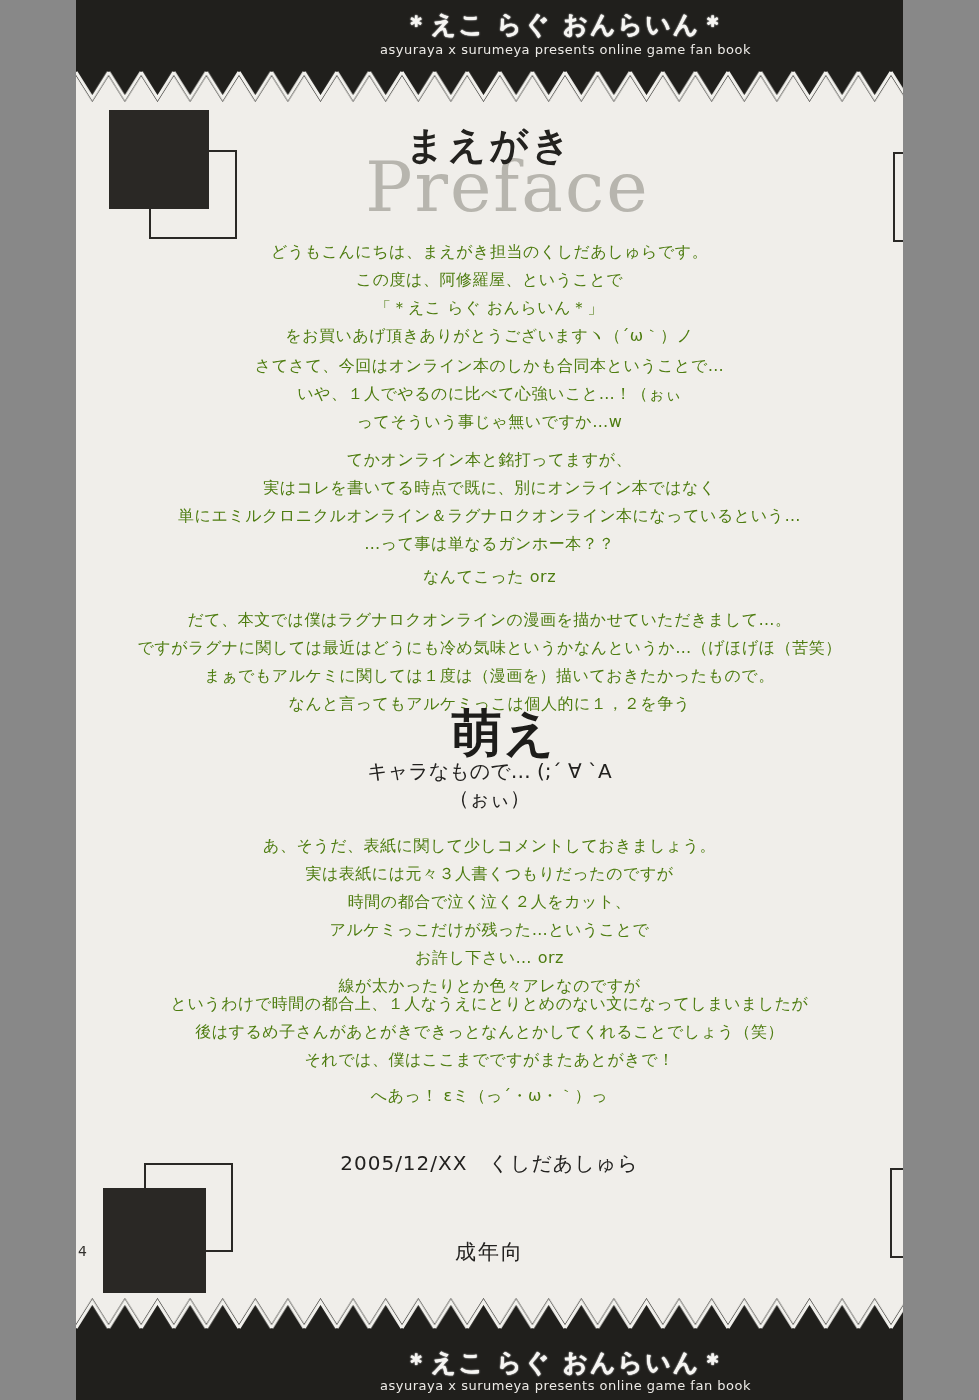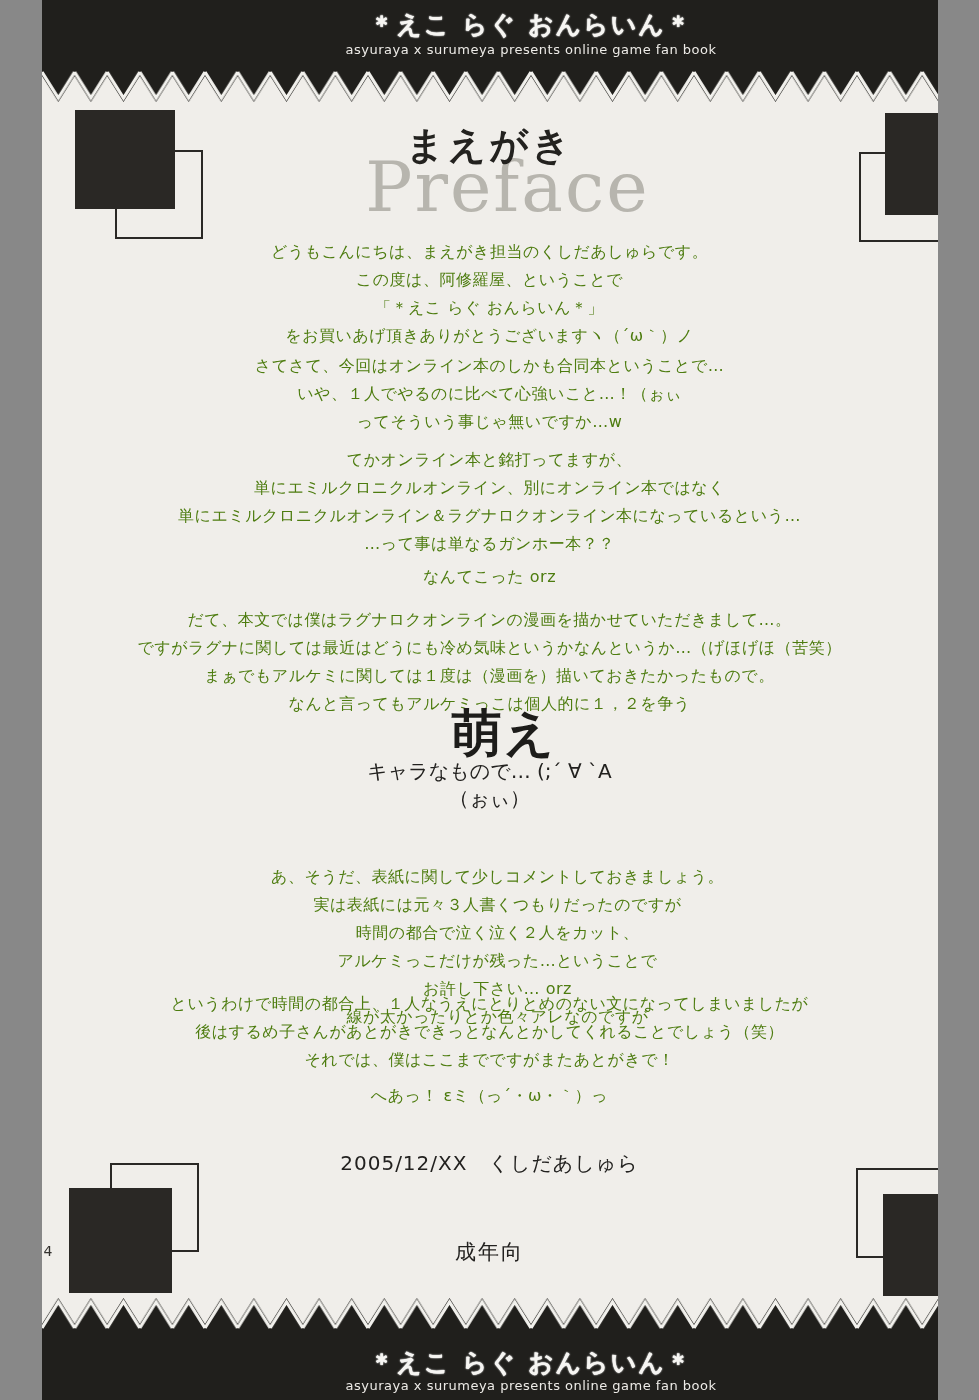--- a/index.html
+++ b/index.html
@@ -1,17 +1,17 @@
 <!DOCTYPE html>
 <html><head>
 <meta charset="utf-8">
 <style>
   html,body { margin:0; padding:0; background:#888; }
   .page {
-    position:relative; width:896px; height:1400px; margin:0 auto;
+    position:relative; width:827px; height:1400px; margin:0 auto;
     background:#f0eeea; overflow:hidden;
     font-family:"DejaVu Sans", sans-serif; color:#21201e;
   }
 
   
   .banner { position:absolute; left:0; width:979px; height:106px; }
   .banner-top { top:0; }
   .banner-bottom { top:1294px; }
   .banner-solid { position:absolute; left:0; width:100%; height:71px; background:#201f1c; }
   .banner-top .banner-solid { top:0; }
@@ -101,41 +101,41 @@
       <div class="line">「＊えこ らぐ おんらいん＊」</div>
       <div class="line">をお買いあげ頂きありがとうございますヽ（´ω｀）ノ</div>
     </div>
   <div class="block para" style="top:352px;">
       <div class="line">さてさて、今回はオンライン本のしかも合同本ということで…</div>
       <div class="line">いや、１人でやるのに比べて心強いこと…！（ぉぃ</div>
       <div class="line">ってそういう事じゃ無いですか…w</div>
     </div>
   <div class="block para" style="top:446px;">
       <div class="line">てかオンライン本と銘打ってますが、</div>
-      <div class="line">単にエミルクロニクルオンライン、別にオンライン本ではなく</div>
+      <div class="line">実はコレを書いてる時点で既に、別にオンライン本ではなく</div>
       <div class="line">単にエミルクロニクルオンライン＆ラグナロクオンライン本になっているという…</div>
       <div class="line">…って事は単なるガンホー本？？</div>
     </div>
   <div class="block para" style="top:563px;">
       <div class="line">なんてこった orz</div>
     </div>
   <div class="block para" style="top:606px;">
       <div class="line">だて、本文では僕はラグナロクオンラインの漫画を描かせていただきまして…。</div>
       <div class="line">ですがラグナに関しては最近はどうにも冷め気味というかなんというか…（げほげほ（苦笑）</div>
       <div class="line">まぁでもアルケミに関しては１度は（漫画を）描いておきたかったもので。</div>
       <div class="line">なんと言ってもアルケミっこは個人的に１，２を争う</div>
     </div>
 
   <div class="block" style="top:708px;">
     <div class="moe-big">萌え</div>
     <div class="moe-sub">キャラなもので… (;´ ∀ `A</div>
     <div class="moe-sub">（ぉぃ）</div>
   </div>
 
-  <div class="block para" style="top:863px;padding-left:8px;">
+  <div class="block para" style="top:832px;">
       <div class="line">あ、そうだ、表紙に関して少しコメントしておきましょう。</div>
       <div class="line">実は表紙には元々３人書くつもりだったのですが</div>
       <div class="line">時間の都合で泣く泣く２人をカット、</div>
       <div class="line">アルケミっこだけが残った…ということで</div>
       <div class="line">お許し下さい… orz</div>
       <div class="line">線が太かったりとか色々アレなのですが</div>
     </div>
   <div class="block para" style="top:990px;">
       <div class="line">というわけで時間の都合上、１人なうえにとりとめのない文になってしまいましたが</div>
       <div class="line">後はするめ子さんがあとがきできっとなんとかしてくれることでしょう（笑）</div>

